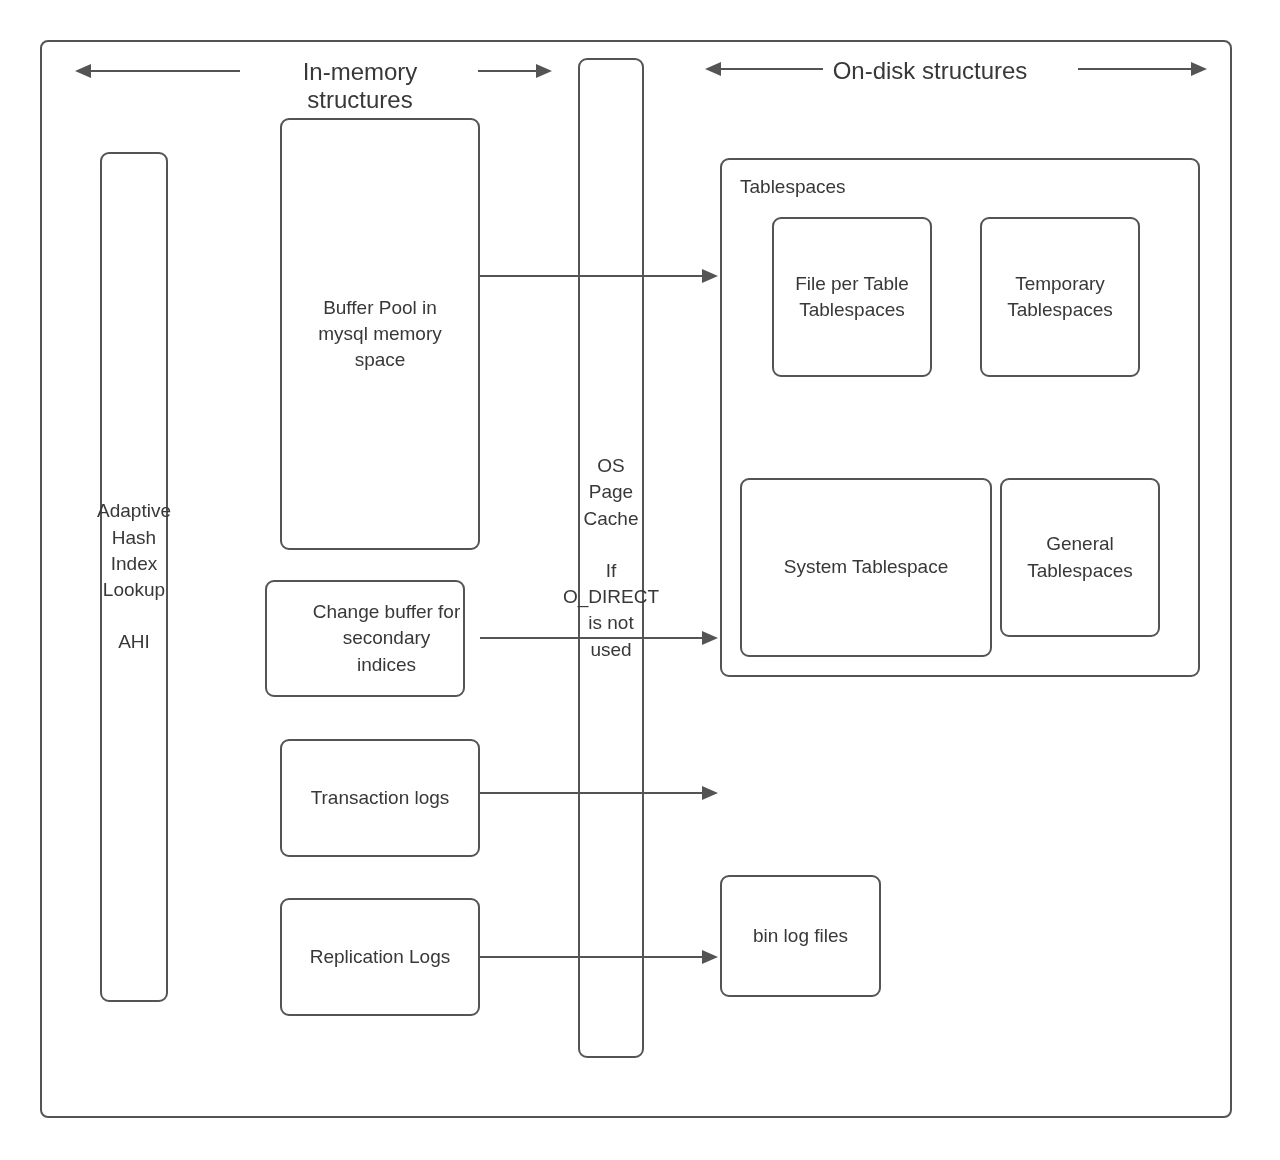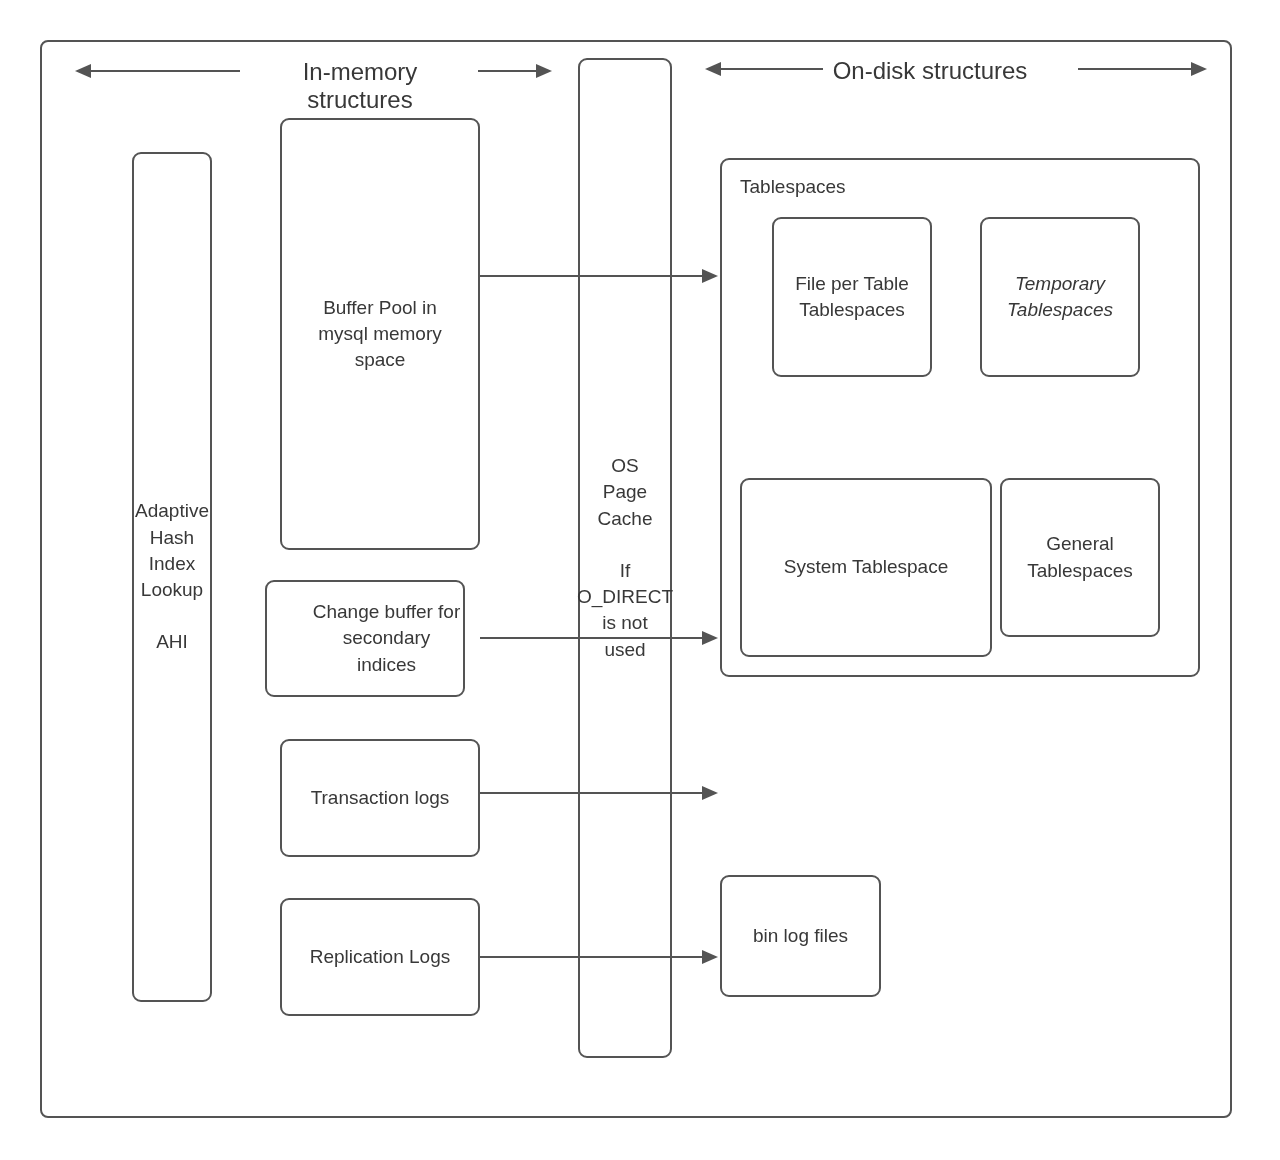--- a/index.html
+++ b/index.html
@@ -88,21 +88,21 @@
   <div class="header-label" style="left:250px; top:58px; width:220px;">In-memory structures</div>
   <div class="hline" style="left:478px; top:70px; width:58px;"></div>
   <div class="ah-e" style="left:536px; top:64px;"></div>
 
   <div class="ah-w" style="left:705px; top:62px;"></div>
   <div class="hline" style="left:719px; top:68px; width:104px;"></div>
   <div class="header-label" style="left:820px; top:57px; width:220px;">On-disk structures</div>
   <div class="hline" style="left:1078px; top:68px; width:113px;"></div>
   <div class="ah-e" style="left:1191px; top:62px;"></div>
 
-  <div class="node" style="left:100px; top:152px; width:80px; height:850px;margin-left:32px;">
+  <div class="node" style="left:100px; top:152px; width:68px; height:850px;">
     <div class="node-label" style="width:110px;">Adaptive
 Hash
 Index
 Lookup
 
 AHI</div>
   </div>
 
   <div class="node" style="left:280px; top:118px; width:200px; height:432px;">
     <div class="node-label">Buffer Pool in
@@ -117,41 +117,41 @@
   </div>
 
   <div class="node" style="left:280px; top:739px; width:200px; height:118px;">
     <div class="node-label">Transaction logs</div>
   </div>
 
   <div class="node" style="left:280px; top:898px; width:200px; height:118px;">
     <div class="node-label">Replication Logs</div>
   </div>
 
-  <div class="node" style="left:578px; top:58px; width:94px; height:1000px;">
+  <div class="node" style="left:578px; top:58px; width:66px; height:1000px;">
     <div class="node-label" style="width:130px;">OS
 Page
 Cache
 
 If
 O_DIRECT
 is not
 used</div>
   </div>
 
   <div class="node" style="left:720px; top:158px; width:480px; height:519px; justify-content:flex-start; align-items:flex-start;">
     <div class="container-label" style="left:18px; top:16px;">Tablespaces</div>
   </div>
 
   <div class="node" style="left:772px; top:217px; width:160px; height:160px;">
     <div class="node-label">File per Table
 Tablespaces</div>
   </div>
 
-  <div class="node" style="left:980px; top:217px; width:160px; height:160px;font-style:italic;">
+  <div class="node" style="left:980px; top:217px; width:160px; height:160px;">
     <div class="node-label">Temporary
 Tablespaces</div>
   </div>
 
 
   <div class="node" style="left:740px; top:478px; width:252px; height:179px;">
     <div class="node-label">System Tablespace</div>
   </div>
 
   <div class="node" style="left:1000px; top:478px; width:160px; height:159px;">

